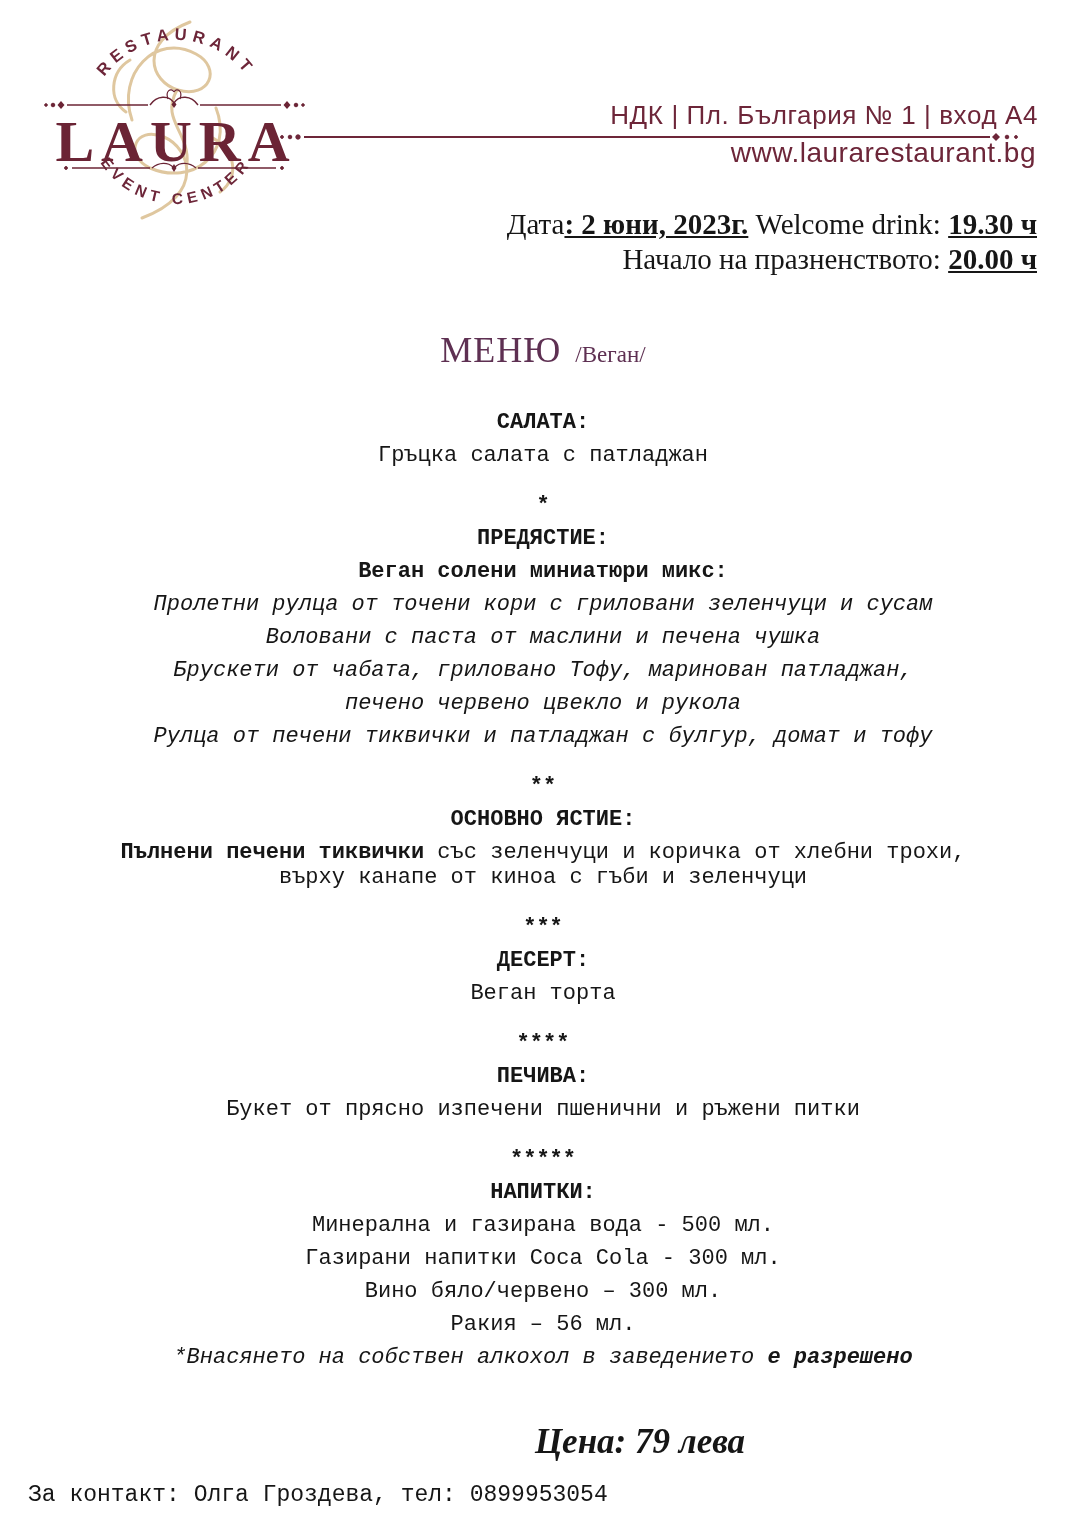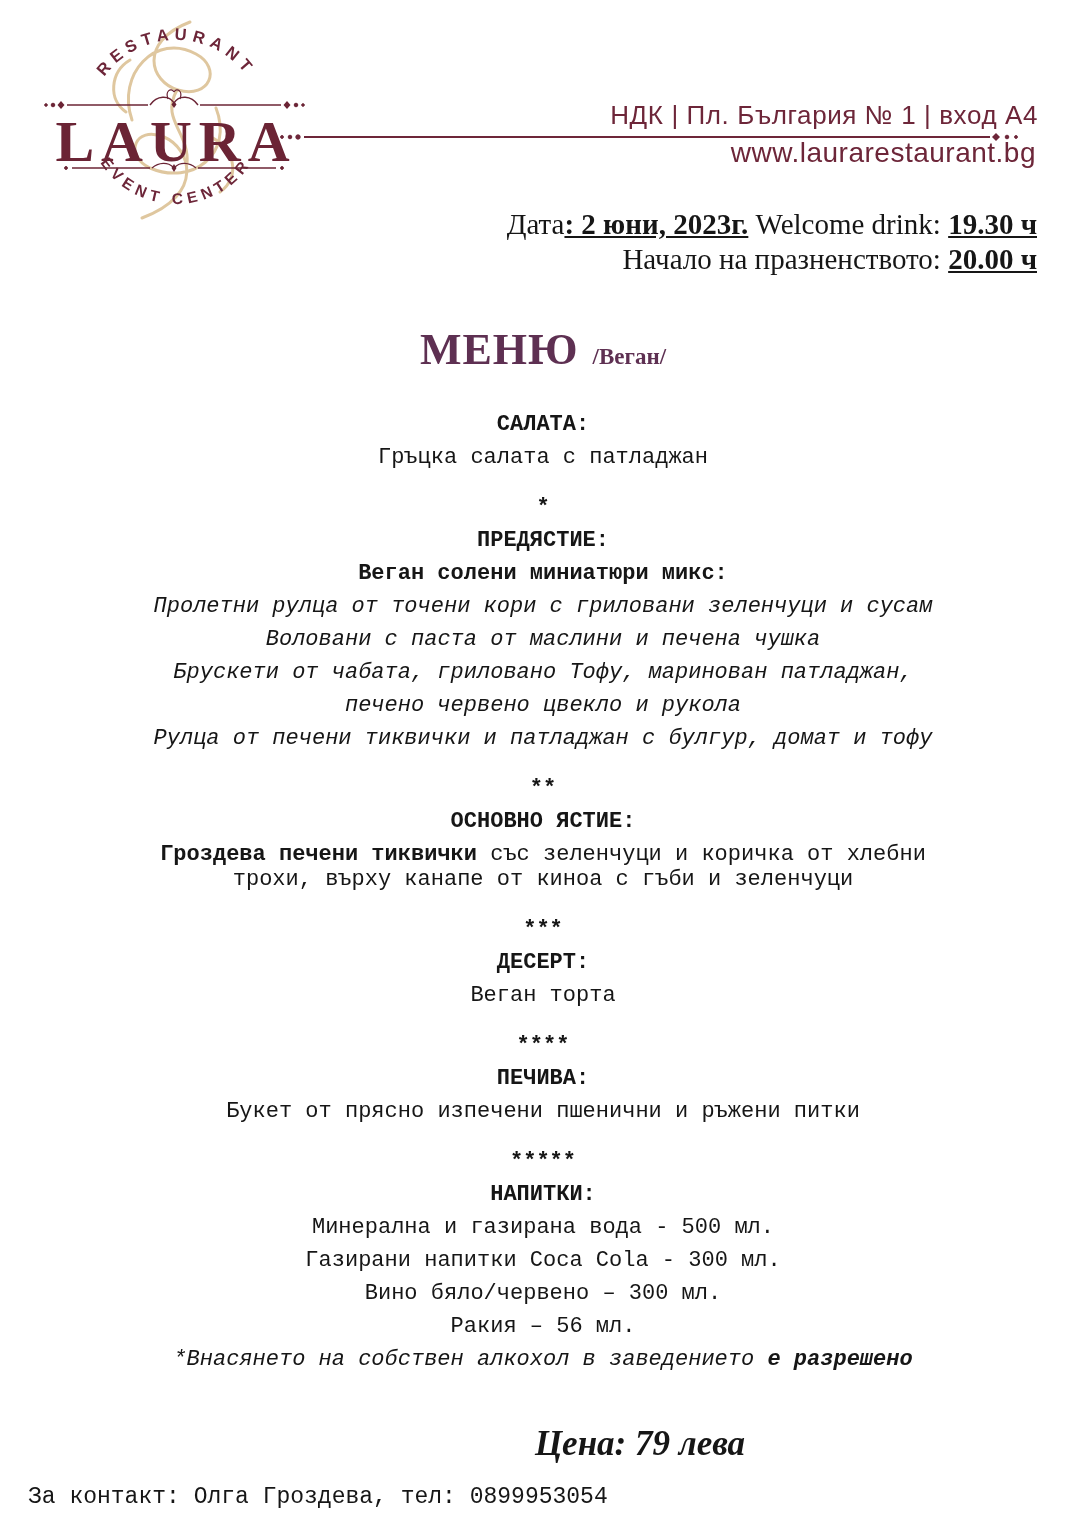--- a/index.html
+++ b/index.html
@@ -26,22 +26,22 @@
     position:absolute; top:207px; right:49px; text-align:right;
     font-size:29px; line-height:35px; white-space:nowrap;
   }
   .date-block .b { font-weight:700;text-decoration:underline; }
   
   .content {
     position:absolute; left:28px; top:322px; width:1030px;
     text-align:center; font-size:22px; line-height:25px;
   }
   .menu-title-row { line-height:56px; margin-bottom:27px; color:#5e3052; white-space:nowrap; }
-  .menu-title   { font-size:44px; font-weight:700; letter-spacing:1px;margin-top:36px; }
-  .menu-variant { font-size:23px; font-weight:700; margin-left:14px; }
+  .menu-title   { font-size:36px; font-weight:400; letter-spacing:1px;margin-top:36px; }
+  .menu-variant { font-size:23px; font-weight:400; margin-left:14px; }
   .line   { max-width:850px; margin:8px auto;font-family:Liberation Mono, monospace; }
   .it     { font-style:italic; }
   .bold   { font-weight:700; }
   .sep    { margin-top:25px; font-weight:700; }
   .sec-heading, .sec-sub { font-weight:700; }
   .price-line {
     margin-top:50px; padding-left:194px; font-size:35px; line-height:44px;
     font-weight:700; font-style:italic;
   }
   .contact-line {
@@ -133,21 +133,21 @@
       <div class="sep line">*</div>
       <div class="sec-heading line">ПРЕДЯСТИЕ:</div>
       <div class="sec-sub line">Веган солени миниатюри микс:</div>
       <div class="line it">Пролетни рулца от точени кори с гриловани зеленчуци и сусам</div>
       <div class="line it">Воловани с паста от маслини и печена чушка</div>
       <div class="line it">Брускети от чабата, гриловано Тофу, маринован патладжан,</div>
       <div class="line it">печено червено цвекло и рукола</div>
       <div class="line it">Рулца от печени тиквички и патладжан с булгур, домат и тофу</div>
       <div class="sep line">**</div>
       <div class="sec-heading line">ОСНОВНО ЯСТИЕ:</div>
-      <div class="line"><span class="bold">Гроздева печени тиквички</span> със зеленчуци и коричка от хлебни трохи, върху канапе от киноа с гъби и зеленчуци</div>
+      <div class="line"><span class="bold">Пълнени печени тиквички</span> със зеленчуци и коричка от хлебни трохи, върху канапе от киноа с гъби и зеленчуци</div>
       <div class="sep line">***</div>
       <div class="sec-heading line">ДЕСЕРТ:</div>
       <div class="line">Веган торта</div>
       <div class="sep line">****</div>
       <div class="sec-heading line">ПЕЧИВА:</div>
       <div class="line">Букет от прясно изпечени пшенични и ръжени питки</div>
       <div class="sep line">*****</div>
       <div class="sec-heading line">НАПИТКИ:</div>
       <div class="line">Минерална и газирана вода - 500 мл.</div>
       <div class="line">Газирани напитки Coca Cola - 300 мл.</div>

